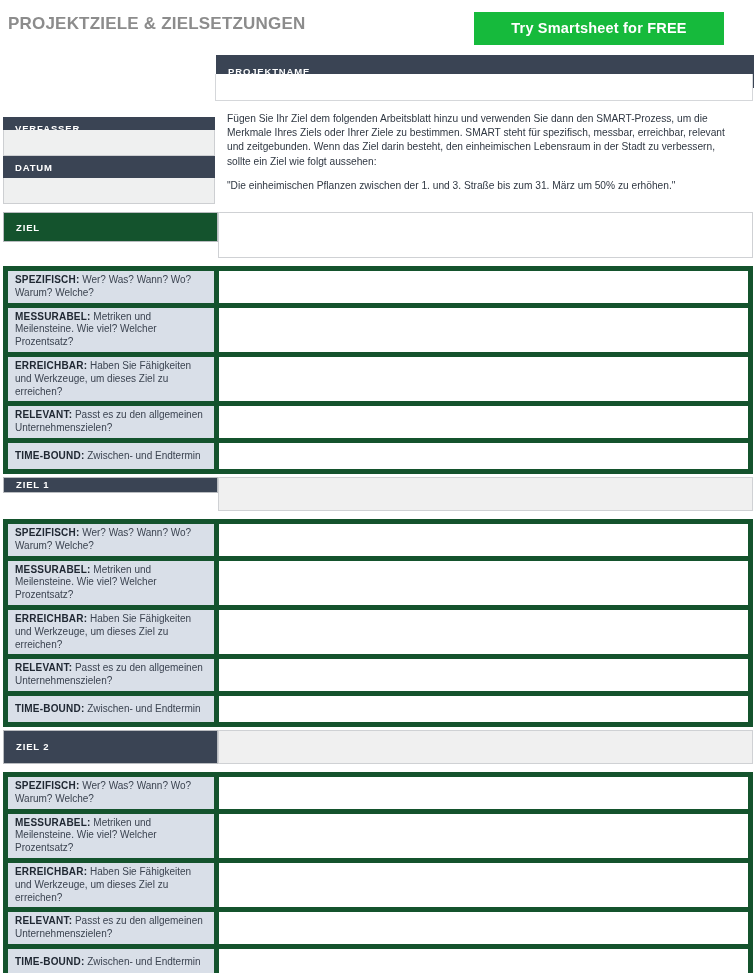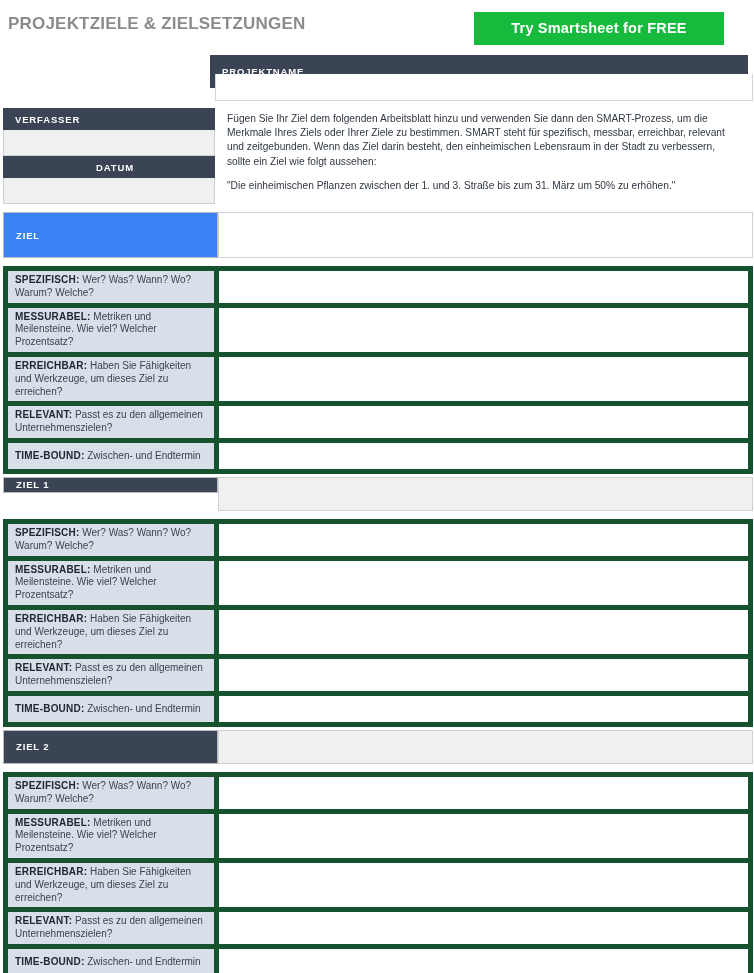--- a/index.html
+++ b/index.html
@@ -58,47 +58,47 @@
   }
   .cell-grey  { background: #eff0f0; }
 
   
   .info-zone {
     position: relative;
     height: 162px;
   }
   .projektname-head {
     position: absolute;
-    left: 210px; top: 5px;
+    left: 216px; top: 5px;
     width: 538px; height: 33px;
   }
   .projektname-value {
     position: absolute;
     left: 215px; top: 24px;
     width: 538px; height: 27px;
     border: 1px solid #d5d7da;
     border-top: none;
     background: #ffffff;
   }
   .verfasser-head {
     position: absolute;
-    left: 3px; top: 58px;
+    left: 3px; top: 67px;
     width: 212px; height: 22px;
   }
   .verfasser-value {
     position: absolute;
     left: 3px; top: 80px;
     width: 212px; height: 26px;
     border: 1px solid #cdcfd2;
     border-top: none;
   }
   .datum-head {
     position: absolute;
     left: 3px; top: 106px;
-    width: 212px; height: 22px; justify-content: center;
+    width: 212px; height: 22px;
   }
   .datum-value {
     position: absolute;
     left: 3px; top: 128px;
     width: 212px; height: 26px;
     border: 1px solid #cdcfd2;
     border-top: none;
   }
   .intro-text {
     position: absolute;
@@ -188,21 +188,21 @@
     <span>DATUM</span>
   </div>
   <div class="datum-value cell-grey"></div>
 
   <div class="intro-text">Fügen Sie Ihr Ziel dem folgenden Arbeitsblatt hinzu und verwenden Sie dann den SMART-Prozess, um die Merkmale Ihres Ziels oder Ihrer Ziele zu bestimmen. SMART steht für spezifisch, messbar, erreichbar, relevant und zeitgebunden. Wenn das Ziel darin besteht, den einheimischen Lebensraum in der Stadt zu verbessern, sollte ein Ziel wie folgt aussehen:</div>
   <div class="intro-quote">"Die einheimischen Pflanzen zwischen der 1. und 3. Straße bis zum 31. März um 50% zu erhöhen."</div>
 </div>
 
 <div id="goals-root">
     <div class="goal-head-row">
-      <div class="goal-head-left band-dark" style="background: #3b82f6; height: 46px; text-align: center;">
+      <div class="goal-head-left band-dark" style="background: #14532d; height: 30px; text-align: center;">
         <span>ZIEL</span>
       </div>
       <div class="goal-head-right" style="background: rgb(255, 255, 255); height: 46px;"></div>
     </div>
     <div class="spacer-sm"></div>
     <table class="smart">
       <tbody>
         <tr style="height: 29px;">
           <td class="lab"><b>SPEZIFISCH:</b> Wer? Was? Wann? Wo? Warum? Welche?</td>
           <td class="val"></td>

